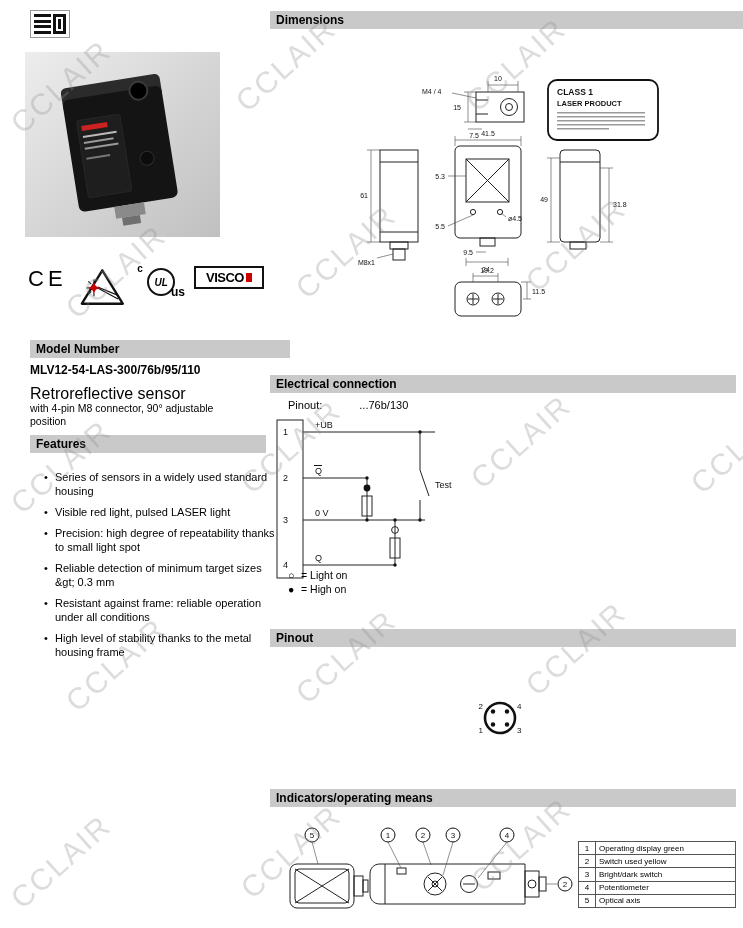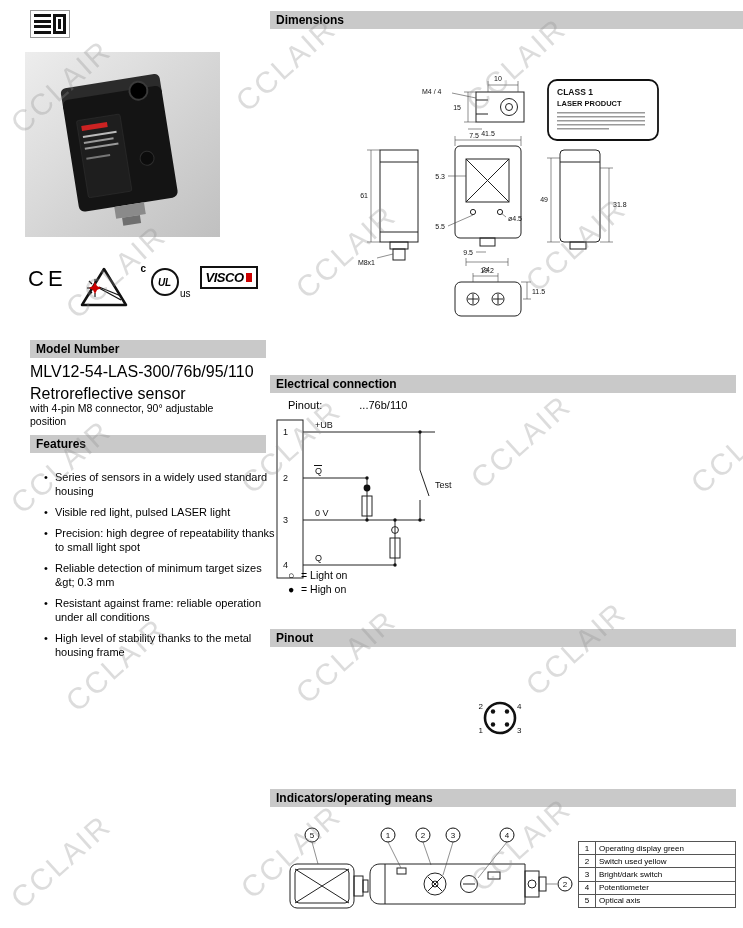--- a/index.html
+++ b/index.html
@@ -27,27 +27,27 @@
 
   
   #certs{position:absolute;left:28px;top:266px;width:236px;height:52px;display:flex;
          align-items:flex-start;gap:13px}
   .ce{font-size:22px;letter-spacing:4px;font-weight:400}
   .ul{position:relative;width:30px;height:30px;margin:0 8px}
   .ul .circ{position:absolute;left:2px;top:2px;width:24px;height:24px;border:2px solid #111;
             border-radius:50%;display:flex;align-items:center;justify-content:center;
             font-weight:bold;font-style:italic;font-size:10px}
   .ul .c{position:absolute;left:-8px;top:-3px;font-size:10px;font-weight:bold}
-  .ul .us{position:absolute;right:-12px;bottom:-3px;font-size:10px;font-weight:normal}
-  .visco{border:2px solid #111;padding:2px 4px;font-weight:bold;font-style:italic;
+  .ul .us{position:absolute;right:-12px;bottom:-3px;font-size:12px;font-weight:bold}
+  .visco{border:2px solid #111;padding:2px 10px;font-weight:bold;
          font-size:13px;display:flex;align-items:center;letter-spacing:-.5px}
   .visco .sq{width:6px;height:9px;background:#c00;margin-left:2px;display:inline-block}
 
   
-  #model-number{position:absolute;left:30px;top:363px;font-size:16px;font-weight:normal}
+  #model-number{position:absolute;left:30px;top:363px;font-size:12px;font-weight:bold}
   #model-type{position:absolute;left:30px;top:385px;font-size:16px}
   #model-desc{position:absolute;left:30px;top:402px;width:222px;font-size:10.5px;line-height:13px}
   #features{position:absolute;left:30px;top:458px;width:236px;margin:12px;padding:0;
             list-style:none;font-size:11px;line-height:14px}
   #features li{padding-left:13px;position:relative;margin-bottom:7px}
   #features li::before{content:"\2022";position:absolute;left:2px}
 
   
   #dims-svg{position:absolute;left:280px;top:36px}
   #option-row{position:absolute;left:288px;top:399px;font-size:11px}
@@ -151,21 +151,21 @@
           <span>UL</span>
         </span>
       <span class="us">us</span>
     </div>
     <div class="visco">
       <span>VISCO</span>
       <span class="sq"></span>
     </div>
   </div>
 
-  <div class="sec-h" style="left:30px;top:340px;width:236px">Model Number</div>
+  <div class="sec-h" style="left:30px;top:340px;width:260px">Model Number</div>
   <div id="model-number">MLV12-54-LAS-300/76b/95/110</div>
   <div id="model-type">Retroreflective sensor</div>
   <div id="model-desc">with 4-pin M8 connector, 90° adjustable position</div>
 
   <div class="sec-h" style="left:30px;top:435px;width:236px">Features</div>
   <ul id="features">
     <li>Series of sensors in a widely used standard housing</li>
     <li>Visible red light, pulsed LASER light</li>
     <li>Precision: high degree of repeatability thanks to small light spot</li>
     <li>Reliable detection of minimum target sizes &amp;gt; 0.3 mm</li>
@@ -288,21 +288,21 @@
         <line x1="241" y1="246" x2="251" y2="246"></line>
         <line x1="243" y1="263" x2="251" y2="263"></line>
     </g>
     <text class="t7" x="206" y="236" text-anchor="middle">24</text>
     <text class="t7" x="252" y="258">11.5</text>
   </svg>
 
   <div class="sec-h" style="left:270px;top:375px;width:466px">Electrical connection</div>
   <div id="option-row">
     <span>Pinout:</span>
-    <span class="val">...76b/110</span>
+    <span class="val">...76b/130</span>
   </div>
   <svg id="elec-svg" width="440" height="170" viewBox="0 0 440 170">
     <g class="ln">
       <rect x="2" y="2" width="26" height="158"></rect>
       <line x1="28" y1="14" x2="160" y2="14"></line>
       <line x1="28" y1="60" x2="92" y2="60"></line>
       <line x1="28" y1="102" x2="150" y2="102"></line>
       <line x1="28" y1="147" x2="120" y2="147"></line>
       <line x1="92" y1="60" x2="92" y2="102"></line>
       <line x1="120" y1="102" x2="120" y2="147"></line>

